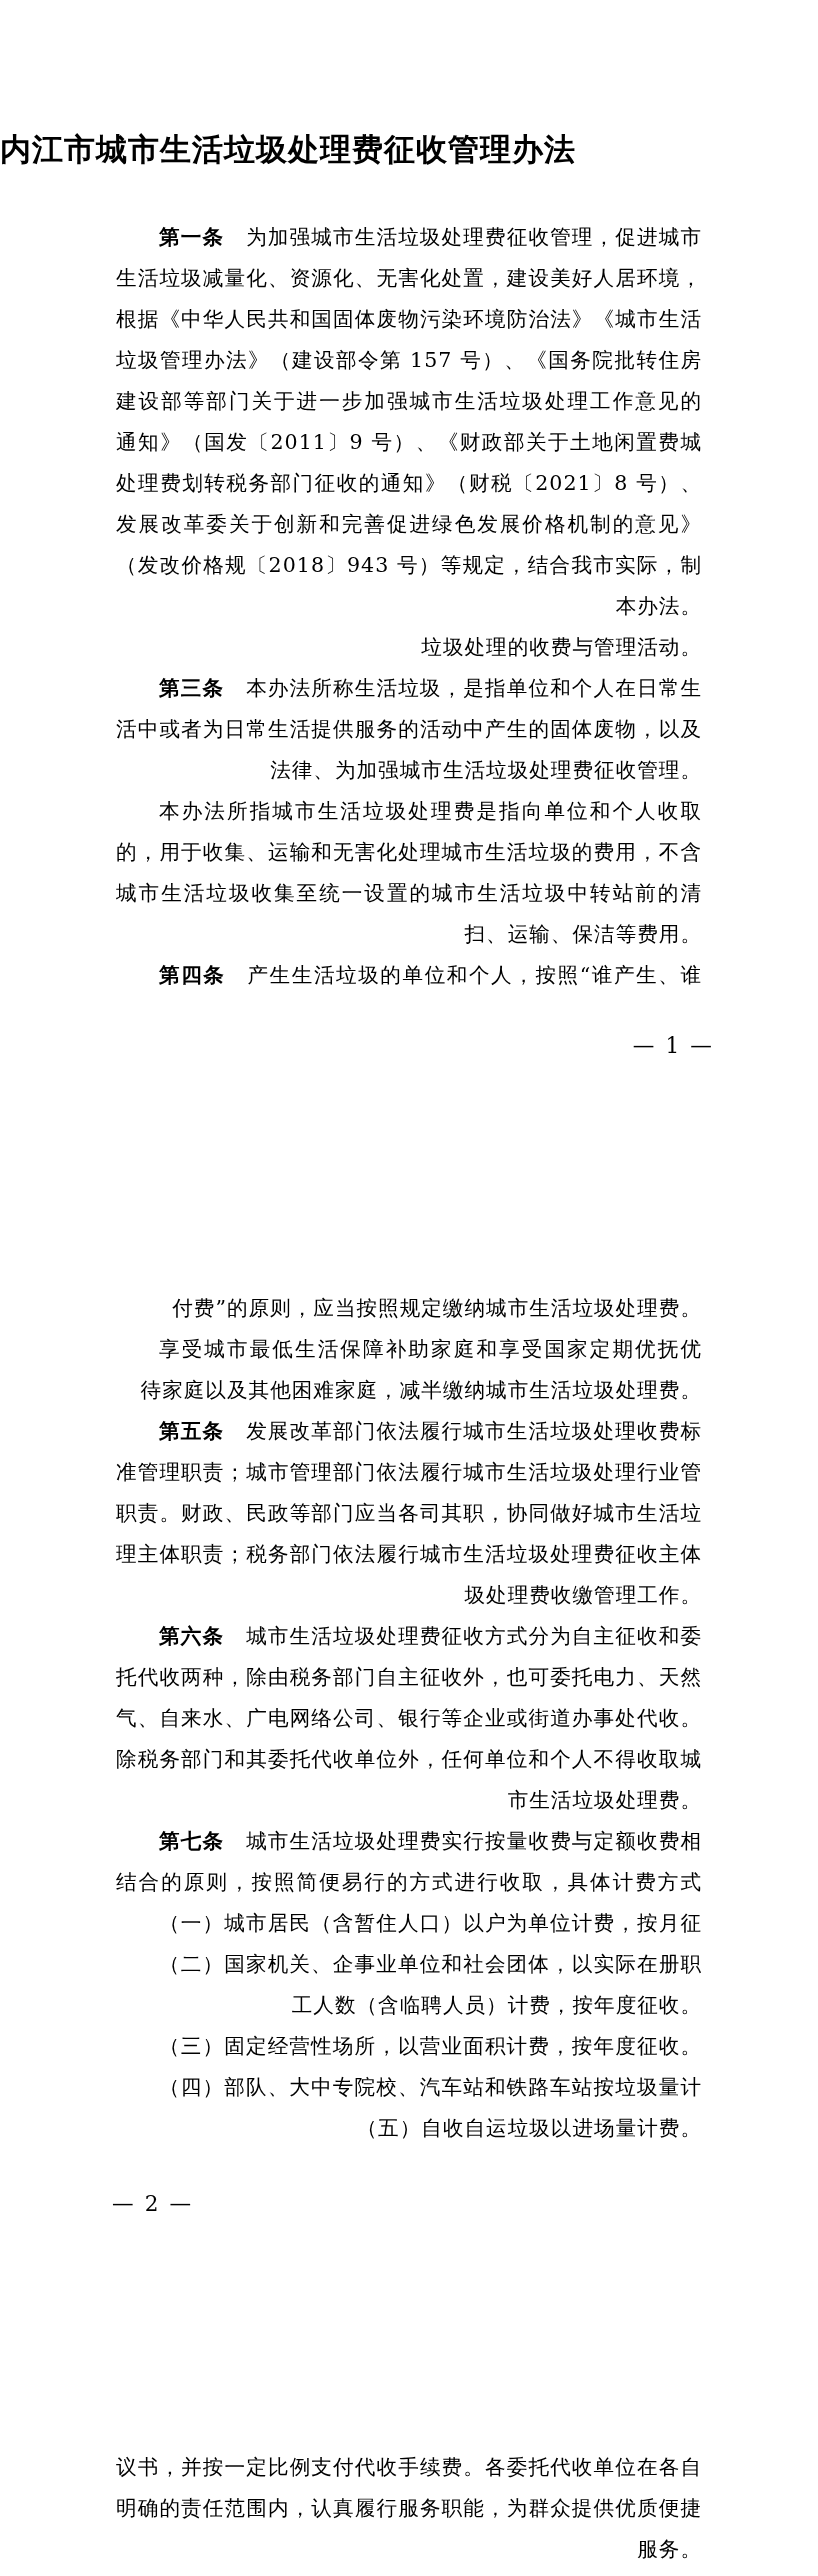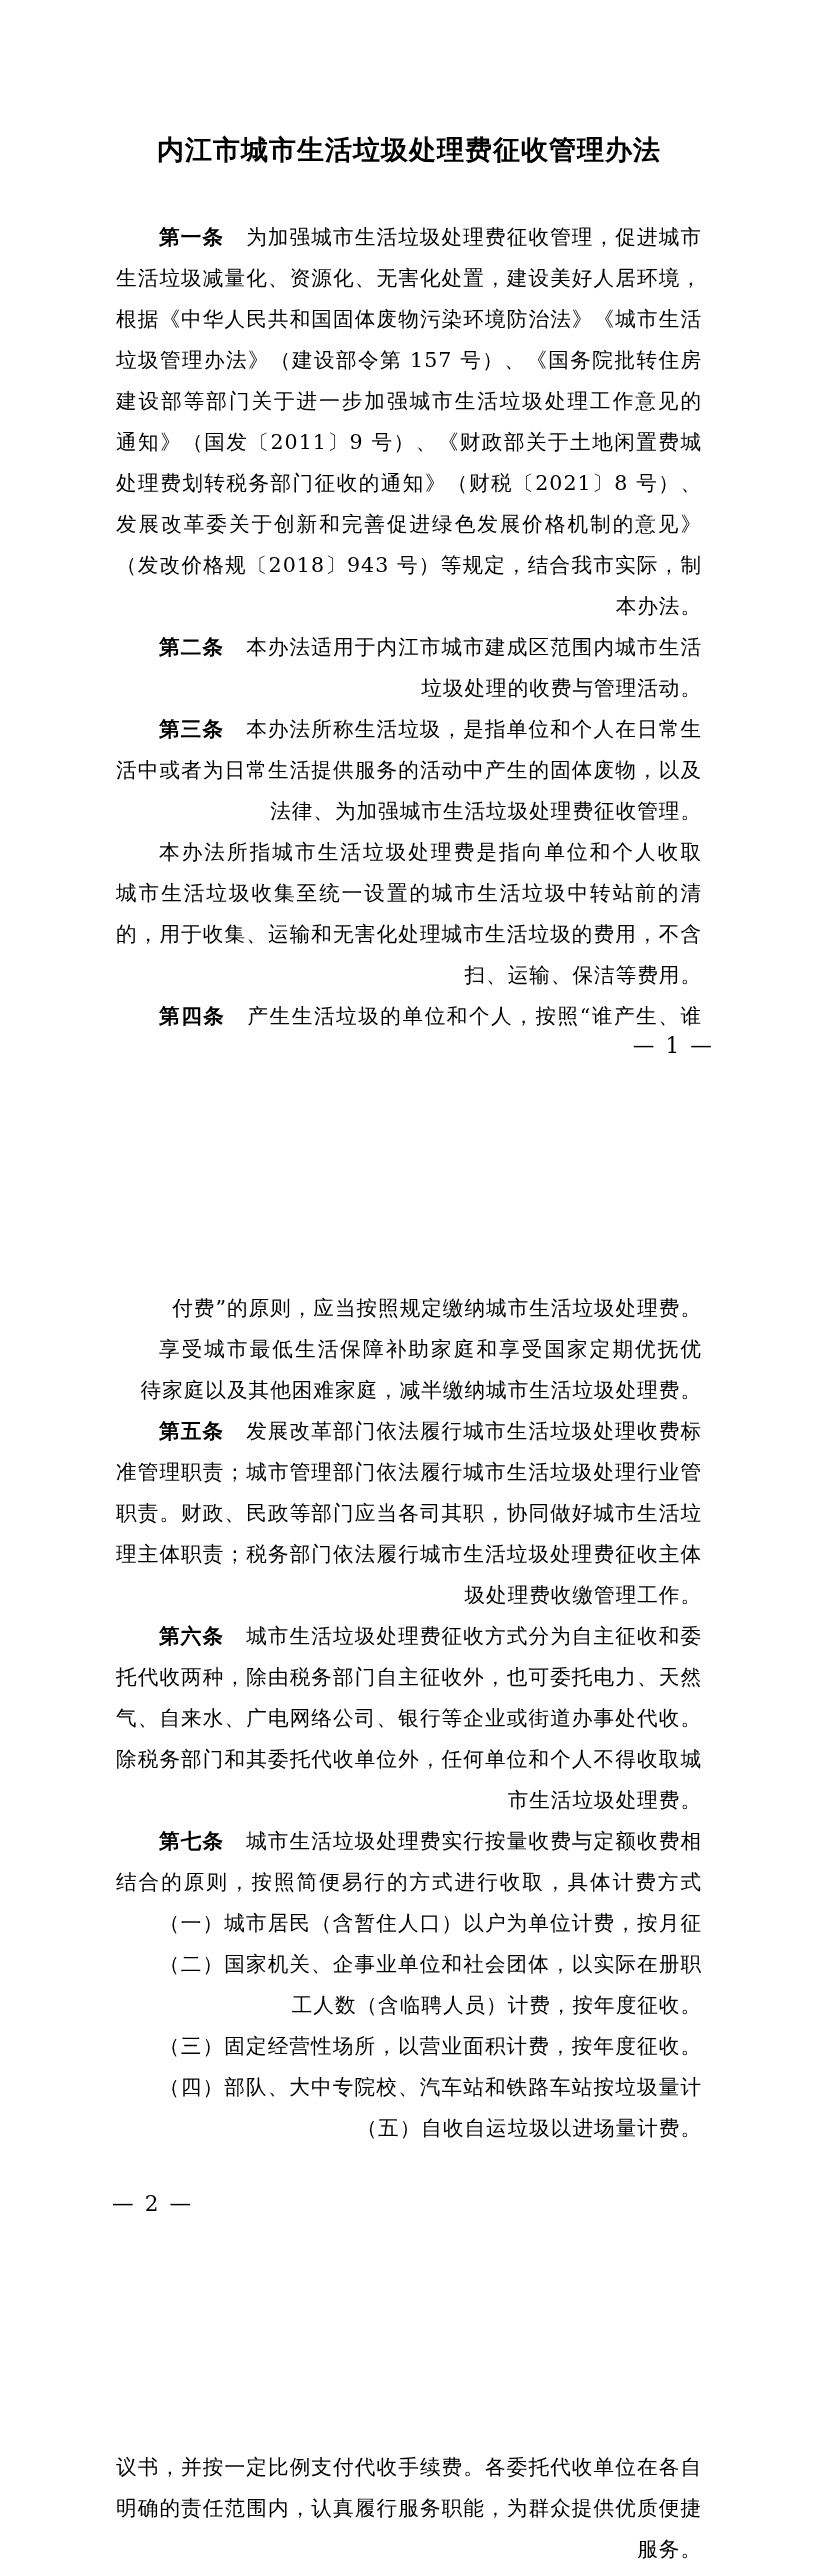--- a/index.html
+++ b/index.html
@@ -9,22 +9,21 @@
     height:3468px;
     background:#ffffff;
     color:#000000;
     font-family:"DejaVu Serif","Liberation Serif",serif;
   }
   .doc-title{
     position:absolute;
     top:132px;
     left:0;
     width:100%;
-    text-align:center;
-    font-size:27px;
+    font-size:31px;
     font-weight:bold;
     letter-spacing:1px;
     line-height:35px;
     white-space:nowrap;
   }
   .col{
     position:absolute;
     left:116px;
     width:586px;
   }
@@ -69,28 +68,27 @@
     <div class="line i j"><span class="b">第一条</span><span>为加强城市生活垃圾处理费征收管理，促进城市</span></div>
     <div class="line j"><span>生活垃圾减量化、资源化、无害化处置，建设美好人居环境，</span></div>
     <div class="line j"><span>根据《中华人民共和国固体废物污染环境防治法》《城市生活</span></div>
     <div class="line j"><span>垃圾管理办法》（建设部令第 157 号）、《国务院批转住房城乡</span></div>
     <div class="line j"><span>建设部等部门关于进一步加强城市生活垃圾处理工作意见的</span></div>
     <div class="line j"><span>通知》（国发〔2011〕9 号）、《财政部关于土地闲置费城镇垃圾</span></div>
     <div class="line j"><span>处理费划转税务部门征收的通知》（财税〔2021〕8 号）、《国家</span></div>
     <div class="line j"><span>发展改革委关于创新和完善促进绿色发展价格机制的意见》</span></div>
     <div class="line j"><span>（发改价格规〔2018〕943 号）等规定，结合我市实际，制定</span></div>
     <div class="line"><span>本办法。</span></div>
-    <div class="line i j"><span class="b">第二条</span><span>本办法适用于内江市城市建成区范围内城市生活</span></div>
     <div class="line"><span>垃圾处理的收费与管理活动。</span></div>
     <div class="line i j"><span class="b">第三条</span><span>本办法所称生活垃圾，是指单位和个人在日常生</span></div>
     <div class="line j"><span>活中或者为日常生活提供服务的活动中产生的固体废物，以及</span></div>
     <div class="line"><span>法律、为加强城市生活垃圾处理费征收管理。</span></div>
     <div class="line i j"><span>本办法所指城市生活垃圾处理费是指向单位和个人收取</span></div>
+    <div class="line j"><span>的，用于收集、运输和无害化处理城市生活垃圾的费用，不含</span></div>
     <div class="line j"><span>城市生活垃圾收集至统一设置的城市生活垃圾中转站前的清</span></div>
-    <div class="line j"><span>的，用于收集、运输和无害化处理城市生活垃圾的费用，不含</span></div>
     <div class="line"><span>扫、运输、保洁等费用。</span></div>
     <div class="line i j"><span class="b">第四条</span><span>产生生活垃圾的单位和个人，按照“谁产生、谁</span></div>
   </div>
 
   <div class="col" id="p2">
     <div class="line"><span>付费”的原则，应当按照规定缴纳城市生活垃圾处理费。</span></div>
     <div class="line i j"><span>享受城市最低生活保障补助家庭和享受国家定期优抚优</span></div>
     <div class="line"><span>待家庭以及其他困难家庭，减半缴纳城市生活垃圾处理费。</span></div>
     <div class="line i j"><span class="b">第五条</span><span>发展改革部门依法履行城市生活垃圾处理收费标</span></div>
     <div class="line j"><span>准管理职责；城市管理部门依法履行城市生活垃圾处理行业管</span></div>

